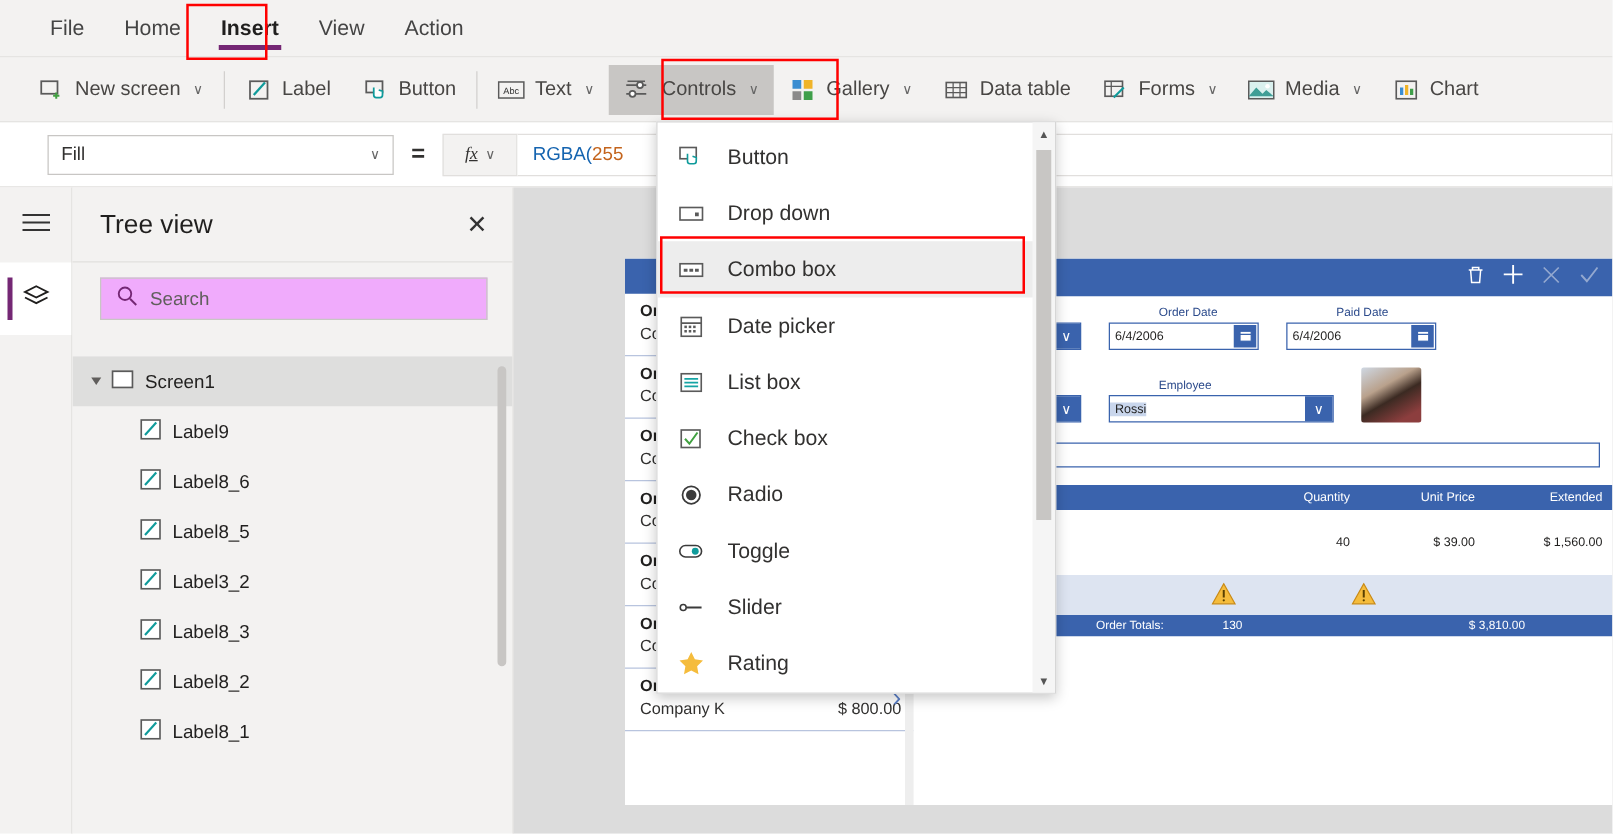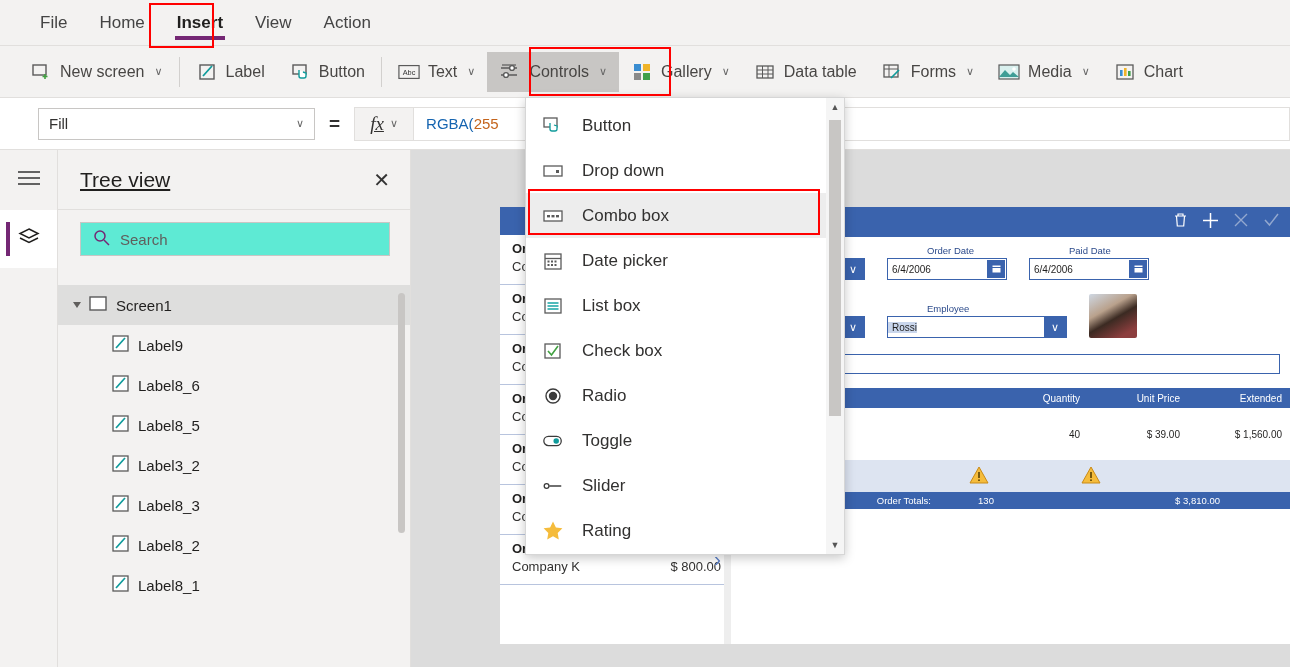--- a/index.html
+++ b/index.html
@@ -52,21 +52,21 @@
   .prop-select {
     margin-left:38px; width:277px; height:32px; border:1px solid #c8c6c4; background:#fff;
     display:flex; align-items:center; justify-content:space-between; padding:0 10px;
     font-size:15px; color:#323130; cursor:pointer;
   }
   .eq { margin:0 14px; font-size:19px; color:#323130; font-weight:bold; }
   .fx-btn {
     width:60px; height:34px; background:#f3f2f1; border:1px solid #e1dfdd;
     display:flex; align-items:center; justify-content:center; gap:4px; cursor:pointer;
   }
-  .fx-btn i { font-family:"Liberation Serif", serif; font-style:italic; font-size:19px; color:#323130;text-decoration:underline; }
+  .fx-btn i { font-family:"Liberation Serif", serif; font-style:italic; font-size:14px; color:#323130;text-decoration:underline; }
   .formula-input {
     flex:1; height:34px; border:1px solid #e1dfdd; border-left:none; background:#fff;
     display:flex; align-items:center; padding-left:12px; font-size:15px;
     font-family:"Liberation Sans", sans-serif; overflow:hidden; white-space:nowrap;
   }
   .f-fn { color:#1564b0; } .f-num { color:#c4641c; }
 
   
   .rail {
     position:absolute; left:0; top:150px; width:58px; height:517px;
@@ -82,25 +82,25 @@
 
   
   .tree {
     position:absolute; left:58px; top:150px; width:353px; height:517px;
     background:#f3f2f1; border-right:1px solid #e1dfdd;
   }
   .tree-head {
     height:60px; display:flex; align-items:center; justify-content:space-between;
     padding:0 20px 0 22px; border-bottom:1px solid #e1dfdd;
   }
-  .tree-title { font-size:21px; color:#201f1e;text-decoration:underline; }
+  .tree-title { font-size:21px; color:#201f1e; }
   .tree-close { font-size:20px; color:#333; cursor:pointer; line-height:1; }
   .search-wrap { padding:12px 20px 10px 22px; }
   .search-box {
-    height:34px; background:#5eead4; border:1px solid #c8c6c4;
+    height:34px; background:#f0abfc; border:1px solid #c8c6c4;
     display:flex; align-items:center; padding-left:12px; gap:10px;
   }
   .search-box input {
     border:none; outline:none; font-size:15px; color:#323130; background:transparent;
     font-family:"Liberation Sans", sans-serif; width:100%;
   }
   .search-box input::placeholder { color:#605e5c; }
   .tree-list { position:relative; height:390px; overflow:hidden;margin-top:19px; }
   .tree-row {
     height:40px; display:flex; align-items:center; gap:9px; font-size:15px; color:#201f1e; cursor:pointer;

